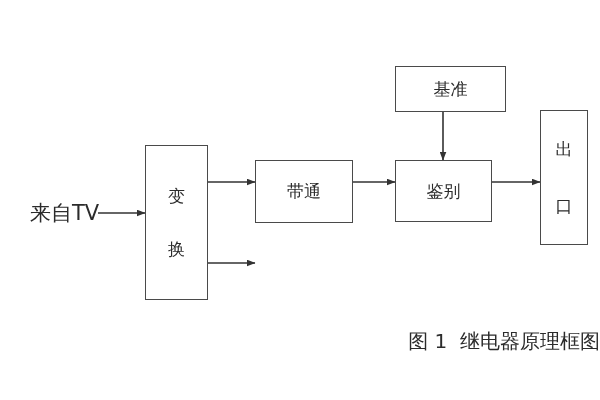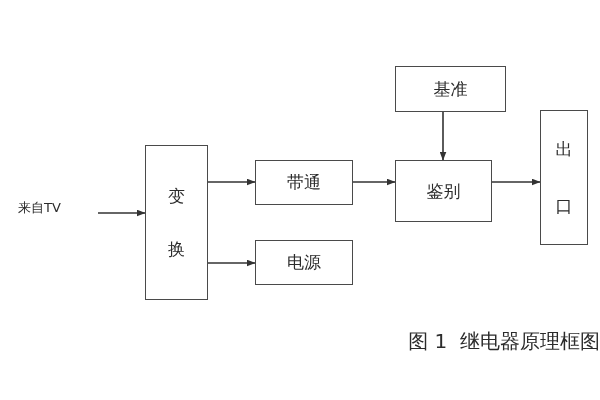--- a/index.html
+++ b/index.html
@@ -42,31 +42,31 @@
   }
   .node .glyph-line {
     display: block;
   }
   
   #node-transform .glyph-line:first-child { margin-bottom: 34px; }
   
   #node-output .glyph-line:first-child { margin-bottom: 38px; }
 
   #node-transform { left: 145px; top: 145px; width: 63px;  height: 155px; }
-  #node-bandpass  { left: 255px; top: 160px; width: 98px;  height: 45px;  }
+  #node-bandpass  { left: 255px; top: 160px; width: 98px;  height: 63px;  }
   #node-power     { left: 255px; top: 240px; width: 98px;  height: 45px;  }
   #node-reference { left: 395px; top: 66px;  width: 111px;  height: 46px;  }
   #node-discrim   { left: 395px; top: 160px; width: 97px;  height: 62px;  }
   #node-output    { left: 540px; top: 110px; width: 48px;  height: 135px; }
 
   .input-label {
     position: absolute;
-    left: 18px;
+    left: 30px;
     color: #2b2b2b;
-    font-size: 13px;
+    font-size: 21px;
     white-space: pre;
   }
   #input-label-line1 { top: 199px; }
   #input-label-line2 { top: 241px; }
 
   #figure-caption {
     position: absolute;
     left: 0;
     top: 328px;
     width: 600px;
@@ -105,23 +105,20 @@
 
   <div class="node vertical" id="node-transform">
     <span class="glyph-line">变</span>
     <span class="glyph-line">换</span>
   </div>
 
   <div class="node" id="node-bandpass">
     <span>带通</span>
   </div>
 
-  <div class="node" id="node-power">
-    <span>电源</span>
-  </div>
 
   <div class="node" id="node-reference">
     <span>基准</span>
   </div>
 
   <div class="node" id="node-discrim">
     <span>鉴别</span>
   </div>
 
   <div class="node vertical" id="node-output">

